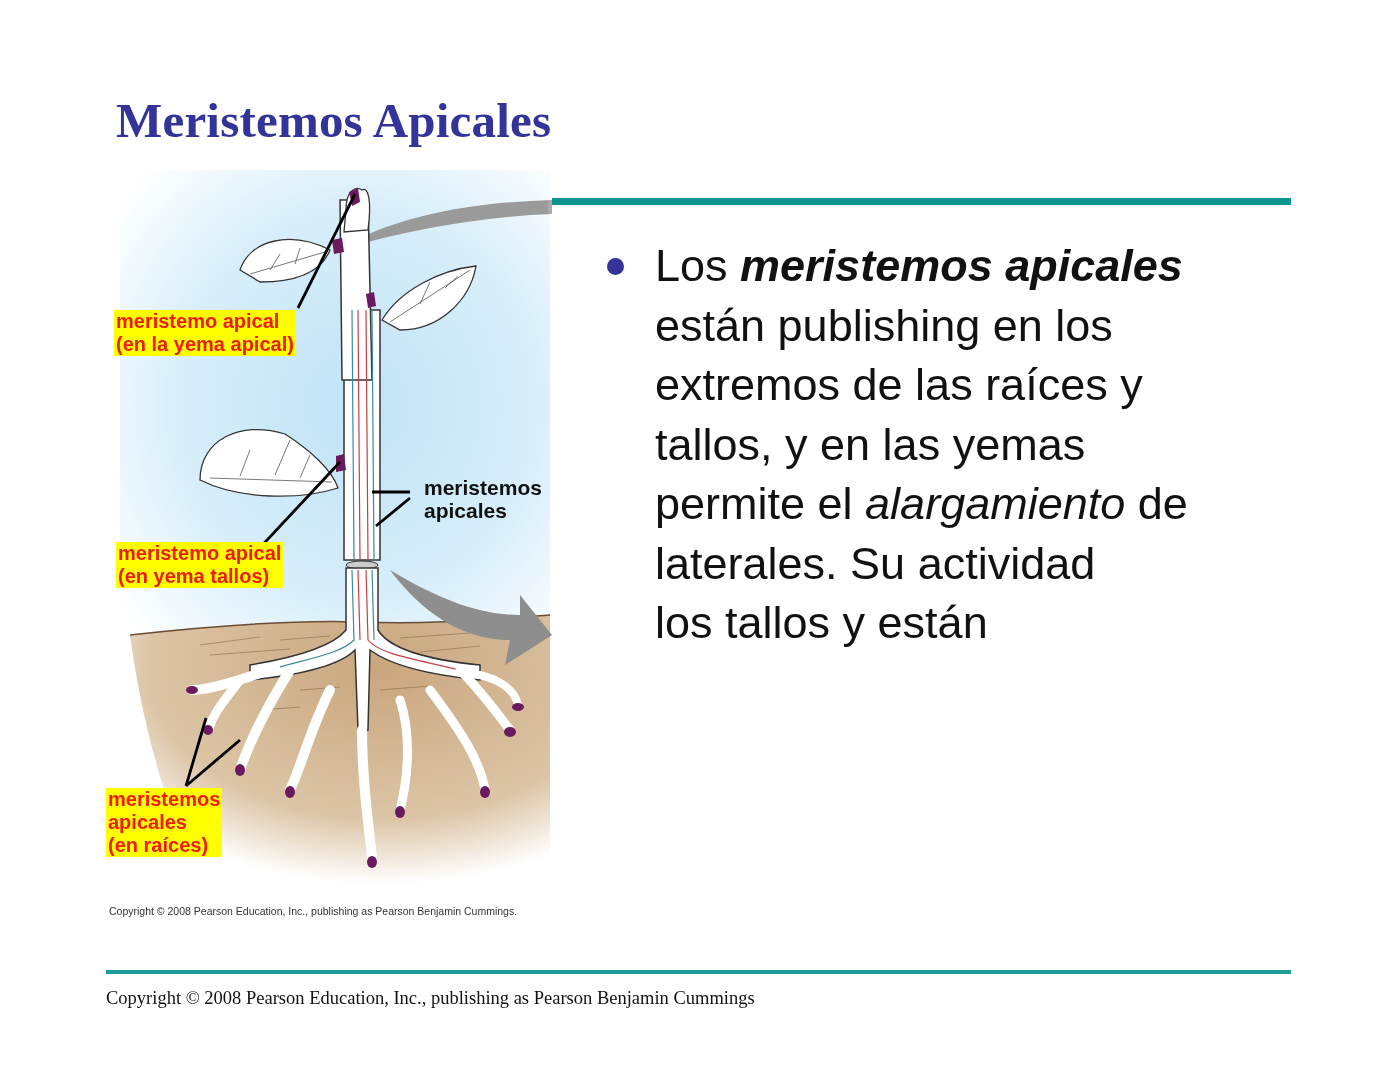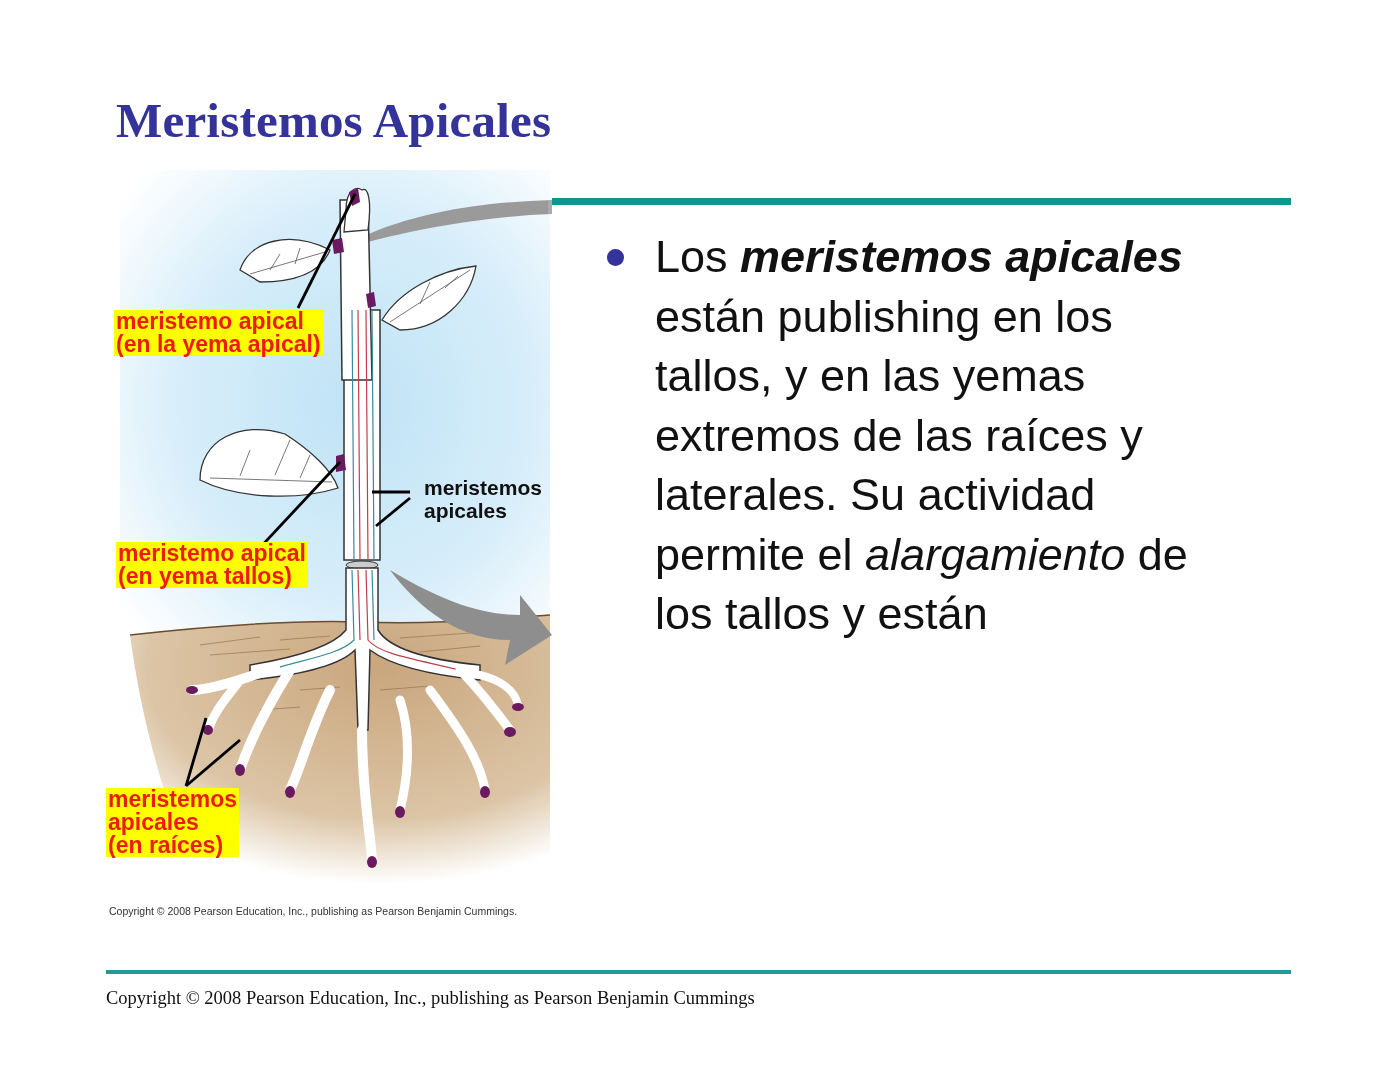--- a/index.html
+++ b/index.html
@@ -14,37 +14,37 @@
 
   .top-rule { position: absolute; left: 552px; top: 198px; width: 739px; height: 7px; background: #0e9590; }
   .bottom-rule { position: absolute; left: 106px; top: 970px; width: 1185px; height: 4px; background: #1f9c97; }
 
   .figure { position: absolute; left: 100px; top: 170px; width: 460px; height: 760px; }
   .figure svg { position: absolute; left: 0; top: 0; }
 
   .label {
     position: absolute; background: #ffff00; color: #ee1c0e;
     font-family: "Liberation Sans", "DejaVu Sans", sans-serif; font-weight: bold;
-    font-size: 23px; line-height: 23px; padding: 0 2px; white-space: nowrap;
+    font-size: 20px; line-height: 23px; padding: 0 2px; white-space: nowrap;
   }
   .label span { display: block; }
   .label-black {
     position: absolute; color: #111; font-family: "Liberation Sans", "DejaVu Sans", sans-serif;
     font-weight: bold; font-size: 21px; line-height: 23px; white-space: nowrap;
   }
   .label-black span { display: block; }
 
   .fig-copyright {
     position: absolute; left: 9px; top: 735px;
     font-family: "Liberation Sans", "DejaVu Sans", sans-serif; font-size: 10.5px; color: #333;
     white-space: nowrap;
   }
 
   .bullet-block {
-    position: absolute; left: 603px; top: 227px; width: 660px;
+    position: absolute; left: 603px; top: 236px; width: 660px;
     font-family: "Liberation Sans", "DejaVu Sans", sans-serif; font-size: 45px; line-height: 59.5px;
     color: #111;
   }
   .bullet-dot { position: absolute; left: 4px; top: 22px; width: 17px; height: 17px; border-radius: 50%; background: #333399; }
   .bullet-text { margin-left: 52px; }
   .bullet-text .line { display: block; white-space: nowrap; }
   .bi { font-weight: bold; font-style: italic; }
   .it { font-style: italic; }
   .bd { font-weight: bold; }
 
@@ -168,23 +168,23 @@
   </div>
 
   <div class="fig-copyright">Copyright © 2008 Pearson Education, Inc., publishing as Pearson Benjamin Cummings.</div>
 </div>
 
 <div class="bullet-block">
   <div class="bullet-dot"></div>
   <div class="bullet-text" id="bullet-text">
       <span class="line"><span>Los </span><span class="bi">meristemos apicales</span></span>
       <span class="line"><span>están publishing en los</span></span>
+      <span class="line"><span>extremos de las raíces y</span></span>
       <span class="line"><span>tallos, y en las yemas</span></span>
-      <span class="line"><span>extremos de las raíces y</span></span>
+      <span class="line"><span>permite el </span><span class="it">alargamiento</span><span> de</span></span>
       <span class="line"><span>laterales.  Su actividad</span></span>
-      <span class="line"><span>permite el </span><span class="it">alargamiento</span><span> de</span></span>
       <span class="line"><span>los tallos y están</span></span>
     </div>
 </div>
 
 <div class="bottom-rule"></div>
 
 <div class="footer">Copyright © 2008 Pearson Education, Inc., publishing as Pearson Benjamin Cummings</div>
 
 </body></html>

